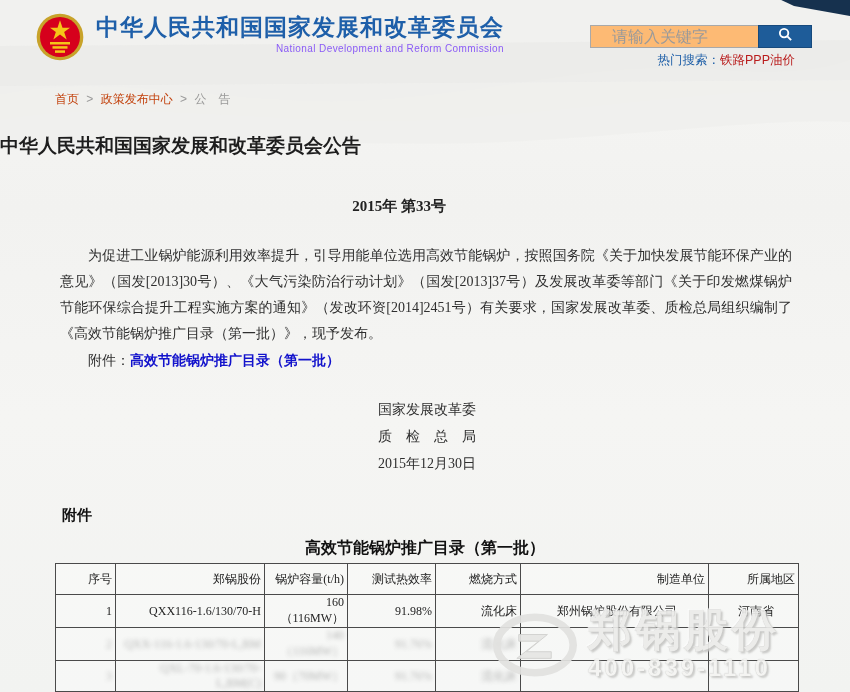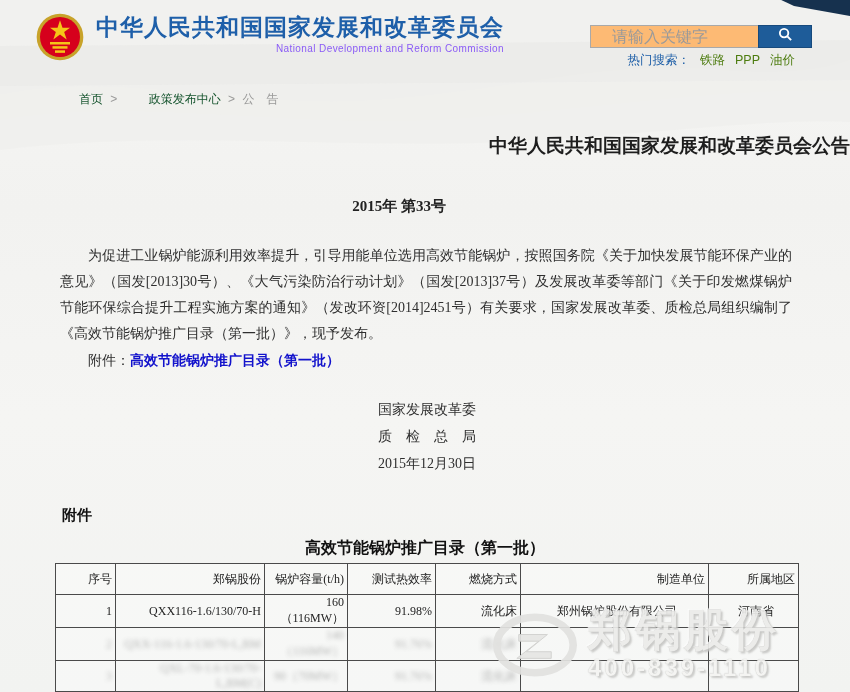--- a/index.html
+++ b/index.html
@@ -30,30 +30,30 @@
     width:168px; height:23px; border:1px solid #a9a9a9; border-right:none;
     background:#fdba74; font-size:16px; padding:0 21px; color:#333; outline:none;
   }
   .search-input::placeholder { color:#9a9a9a; }
   .search-btn {
     width:54px; height:23px; background:#1e5c99; border:1px solid #174a7d;
     display:flex; align-items:center; justify-content:center; cursor:pointer;
   }
   .hot-search { position:absolute; top:52px; right:55px; font-size:12.5px; color:#333; z-index:3; }
   .hot-label { color:#2060a8; }
-  .hot-item { color:#4d7c0f; margin-left:10px; cursor:pointer; }
+  .hot-item { color:#b91c1c; cursor:pointer; }
 
   .breadcrumb { position:absolute; left:55px; top:91px; font-size:12px; color:#999; z-index:3; }
-  .crumb { color:#14532d; cursor:pointer;margin-left:24px; }
+  .crumb { color:#c2410c; cursor:pointer; }
   .crumb-sep { margin:0 4px; color:#999; }
   .crumb-current { color:#999; }
 
   .doc-serif { font-family:"Liberation Serif","DejaVu Serif",serif; }
 
-  .doc-title { position:absolute; top:133px; left:0; width:850px; text-align:right;
+  .doc-title { position:absolute; top:133px; left:0; width:850px; text-align:left;
     font-size:19px; font-weight:bold; color:#1e1e1e; z-index:3; }
   .issue-no { position:absolute; top:197px; left:0; width:798px; text-align:center;
     font-size:15px; font-weight:bold; color:#222; z-index:3; }
 
   .doc-body { position:absolute; left:60px; top:243px; width:732px; z-index:3;
     font-size:14px; line-height:26px; color:#2f2f2f; }
   .main-par { text-indent:2em; text-align:justify; }
   .attach-line { text-indent:2em; margin-top:1px; }
   .attach-link { color:#1313cc; font-weight:bold; text-decoration:none; cursor:pointer; }
   .sign-block { margin-top:22px; margin-left:318px; }

